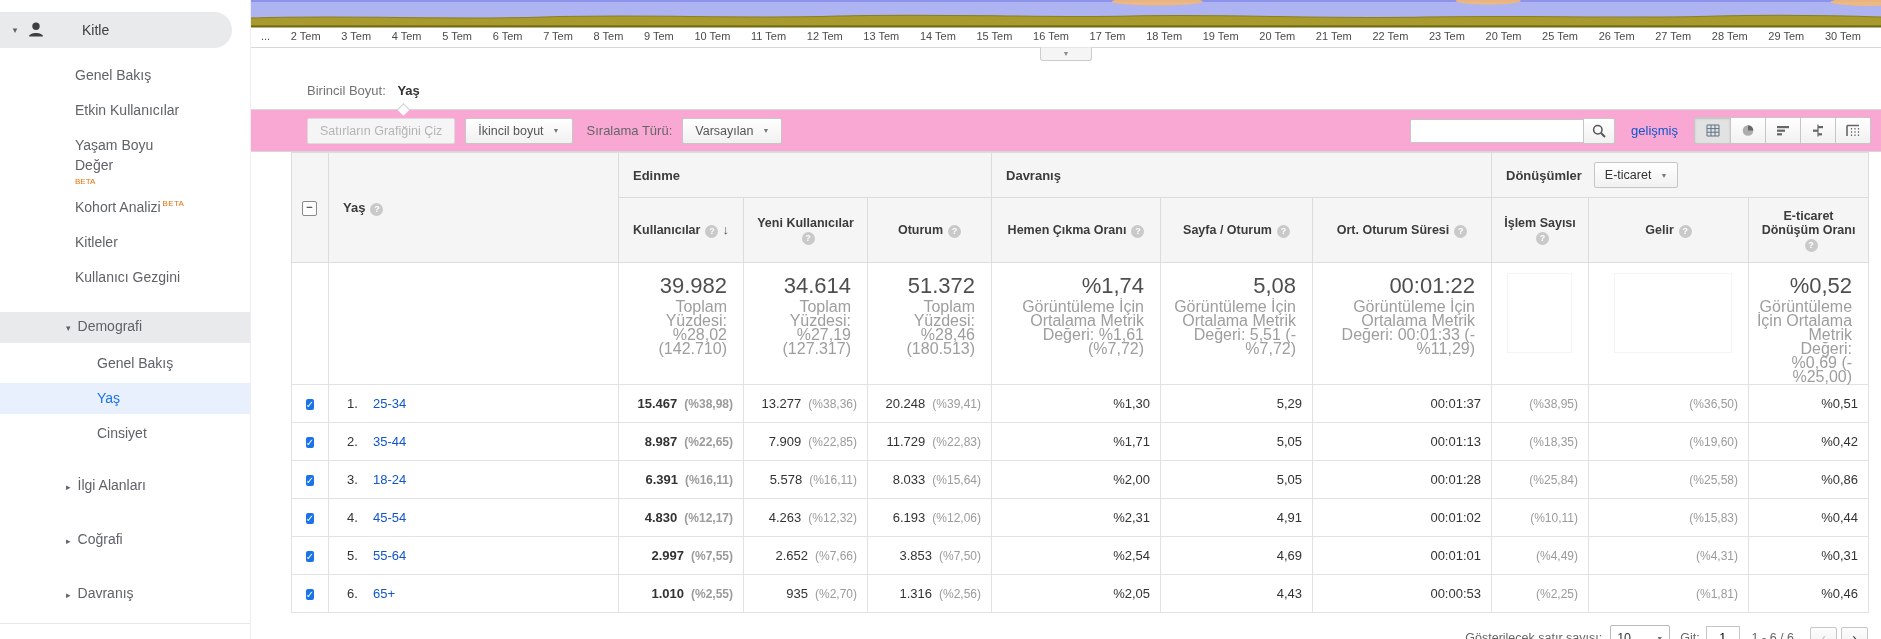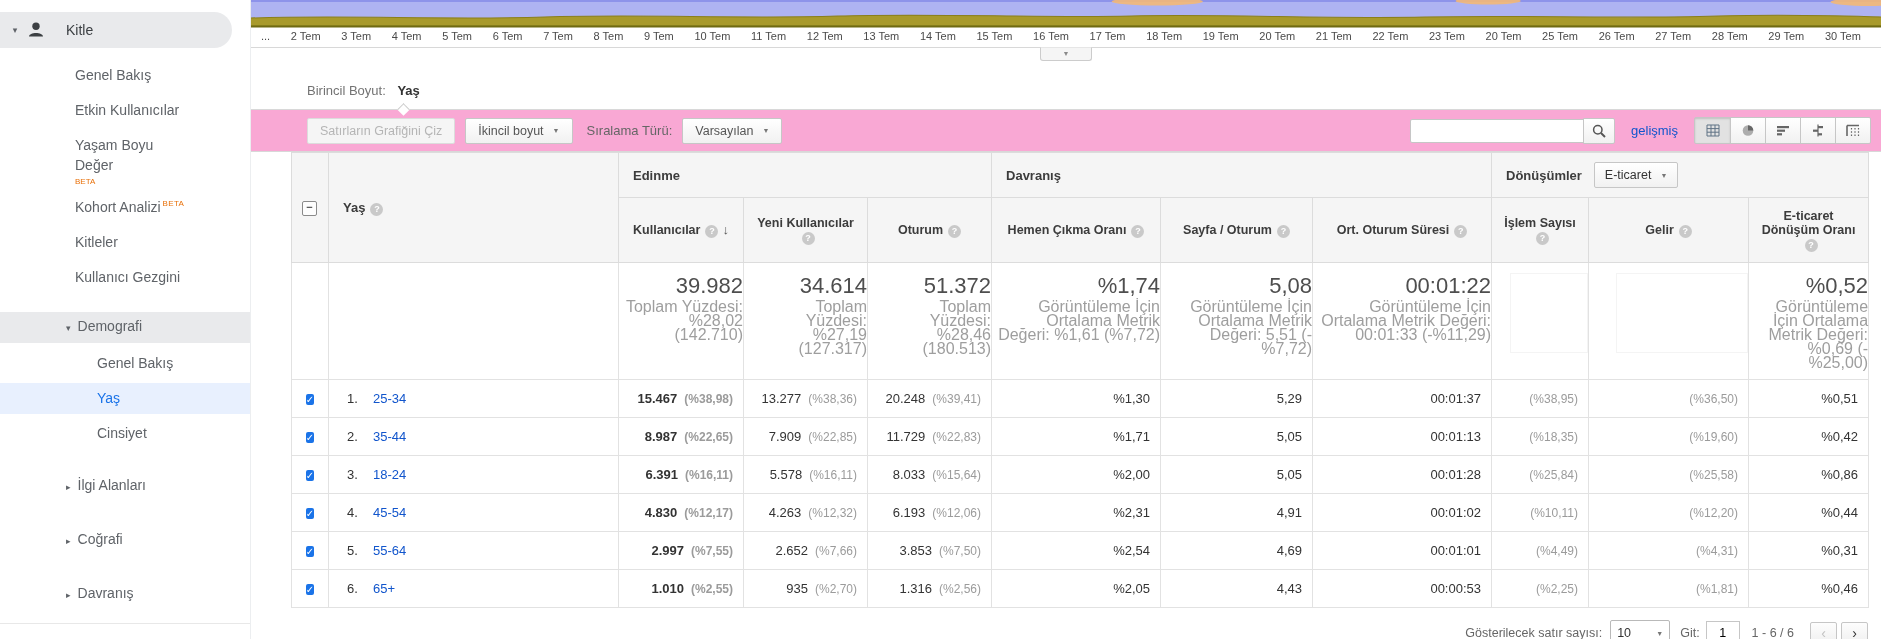--- a/index.html
+++ b/index.html
@@ -4,21 +4,21 @@
 <style>
   html,body{margin:0;padding:0;}
   body{width:1881px;height:639px;overflow:hidden;background:#fff;
        font-family:"Liberation Sans","DejaVu Sans",sans-serif;color:#333;display:flex;}
   
   .sidebar{width:250px;min-width:250px;height:639px;background:#fff;border-right:1px solid #eceef0;font-size:14px;}
   .side-section{display:flex;align-items:center;height:36px;color:#3c4043;cursor:pointer;}
   .active-section{margin-top:12px;width:232px;background:#e9eaec;border-radius:0 18px 18px 0;}
   .sec-caret{width:14px;margin-left:8px;font-size:9px;color:#5f6368;text-align:center;}
   .sec-icon{width:20px;height:20px;margin-left:4px;display:inline-flex;}
-  .sec-label{margin-left:20px;}
+  .sec-label{margin-left:36px;}
   .side-list{margin-top:10px;}
   .side-item{padding-left:75px;line-height:35px;color:#5f6368;cursor:pointer;white-space:nowrap;}
   .side-item.two-line{line-height:20px;padding-top:7px;padding-bottom:5px;}
   .side-item.two-line .wrap{display:inline-block;width:110px;white-space:normal;}
   .side-item.expandable{padding-left:66px;margin-top:17px;}
   .side-item .exp-caret{font-size:9px;color:#5f6368;margin-right:7px;}
   .side-item.lvl2{padding-left:97px;}
   .row-demografi{background:#e9eaec;line-height:29px;margin:3px 0;}
   .row-active{background:#e8f0fe;color:#1a73e8;line-height:31px;margin:2px 0;}
   .beta-sup{font-size:8px;color:#e8710a;vertical-align:super;margin-left:2px;letter-spacing:.3px;}
@@ -68,21 +68,21 @@
   .metric-row th{height:56px;text-align:center;font-size:12.5px;font-weight:bold;padding:4px 6px;vertical-align:middle;}
   .cb-th{text-align:center !important;padding-left:0 !important;}
   .minus-box{display:inline-block;width:13px;height:13px;border:1px solid #8a8a8a;border-radius:2px;
              line-height:11px;font-size:11px;color:#555;text-align:center;background:#fdfdfd;cursor:pointer;}
   .help{display:inline-block;width:13px;height:13px;border-radius:50%;background:#c9c9c9;color:#fff;
         font-size:9px;line-height:13px;text-align:center;margin-left:5px;font-weight:bold;cursor:pointer;}
   .sort-arrow{color:#555;font-size:13px;margin-left:4px;}
   .conv-cell{display:flex;align-items:center;gap:12px;padding-left:14px;}
   .mini-select{height:26px;background:linear-gradient(#ffffff,#f1f1f1);border:1px solid #c6c6c6;border-radius:2px;
                font-size:12.5px;color:#333;padding:0 10px;display:inline-flex;align-items:center;font-weight:normal;cursor:pointer;}
-  .totals-row td{height:106px;vertical-align:top;text-align:right;padding:10px 0 0 6px;background:#fff;}
+  .totals-row td{height:106px;vertical-align:top;text-align:right;padding:10px 16px 0 6px;background:#fff;}
   .total-value{font-size:22px;color:#4e4e4e;line-height:25px;}
   .total-sub{font-size:16px;color:#9e9e9e;line-height:14px;margin-top:2px;}
   .redacted{width:85%;height:78px;background:#fff;border:1px solid #f4f4f4;margin-left:auto;}
   .data-row td{height:37px;text-align:right;padding:0 10px;}
   .cb-cell{text-align:center !important;padding:0 !important;}
   .checkbox{width:15px;height:15px;background:#1a73e8;border-radius:2px;color:#fff;font-size:10px;
             line-height:15px;text-align:center;margin:0 auto;cursor:pointer;}
   .age-cell{text-align:left !important;padding-left:18px !important;}
   .rank{display:inline-block;width:26px;color:#333;}
   .age-link{color:#1155cc;text-decoration:none;cursor:pointer;}
@@ -393,21 +393,21 @@
   <tr class="data-row">
     <td class="cb-cell"><span class="checkbox">✓</span></td>
     <td class="age-cell"><span class="rank">4.</span><a class="age-link">45-54</a></td>
     <td><span class="val b">4.830</span><span class="pct b">(%12,17)</span></td>
     <td><span class="val">4.263</span><span class="pct">(%12,32)</span></td>
     <td><span class="val">6.193</span><span class="pct">(%12,06)</span></td>
     <td><span class="val">%2,31</span></td>
     <td><span class="val">4,91</span></td>
     <td><span class="val">00:01:02</span></td>
     <td><span class="pct">(%10,11)</span></td>
-    <td><span class="pct">(%12,20)</span></td>
+    <td><span class="pct">(%15,83)</span></td>
     <td><span class="val">%0,44</span></td>
   </tr>
 
   <tr class="data-row">
     <td class="cb-cell"><span class="checkbox">✓</span></td>
     <td class="age-cell"><span class="rank">5.</span><a class="age-link">55-64</a></td>
     <td><span class="val b">2.997</span><span class="pct b">(%7,55)</span></td>
     <td><span class="val">2.652</span><span class="pct">(%7,66)</span></td>
     <td><span class="val">3.853</span><span class="pct">(%7,50)</span></td>
     <td><span class="val">%2,54</span></td>

